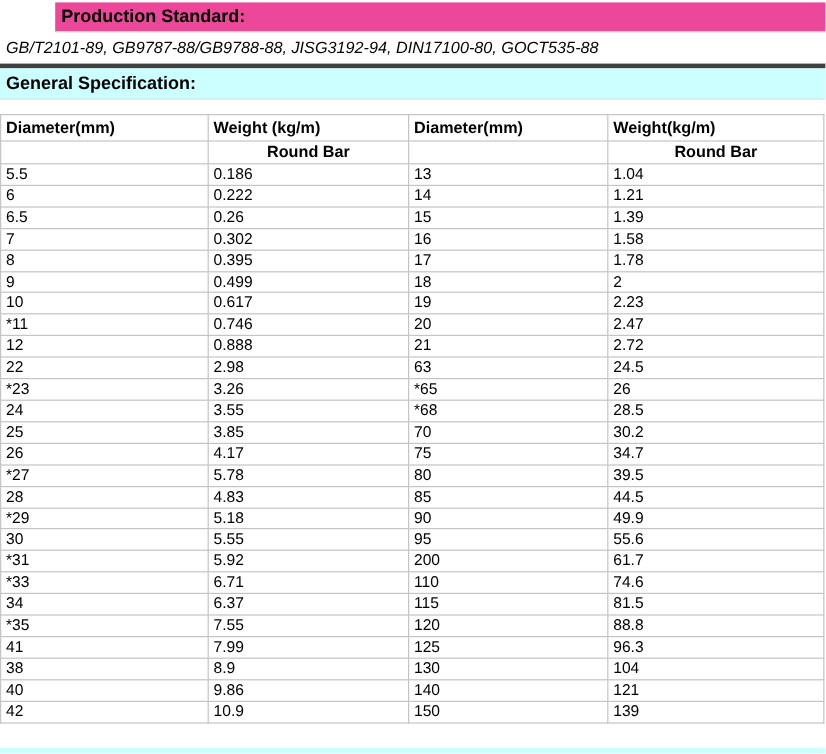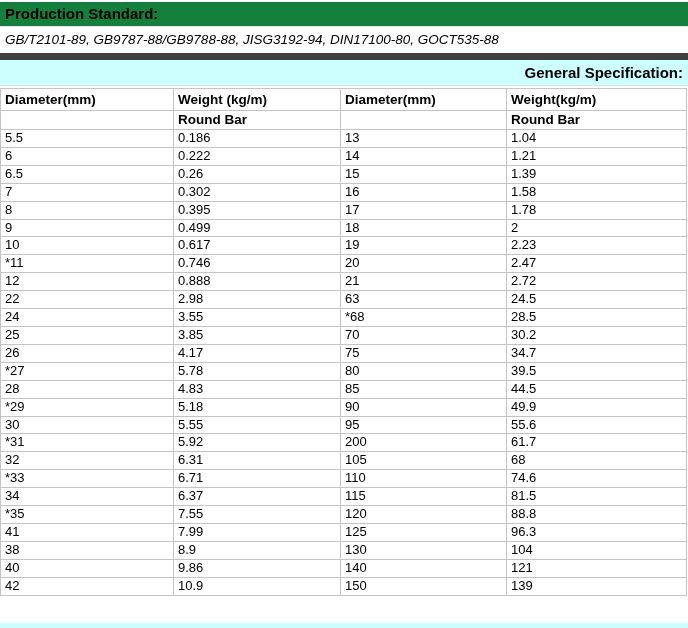--- a/index.html
+++ b/index.html
@@ -26,32 +26,31 @@
     padding: 0 5px;
     font-size: 15px;
     font-weight: bold;
     border-bottom: 1px solid #e2e2e2;
     box-sizing: content-box;
     white-space: nowrap;
   }
   .band.general {
     height: 25px;
     line-height: 25px;
-    text-align: right;
   }
   .standards-row {
     background: #ffffff;
     padding: 5px 5px 6px 5px;
     font-size: 13.5px;
     font-style: italic;
-    border-bottom: 7px solid #404040;
+    border-bottom: 4px solid #404040;
     white-space: nowrap;
   }
   .table-wrap {
-    margin-top: 2px;
+    margin-top: 12px;
   }
   table.spec {
     width: 687px;
     border-collapse: collapse;
     table-layout: fixed;
     font-size: 13px;
   }
   table.spec th, table.spec td {
     border: 1px solid #c4c4c4;
     text-align: left;
@@ -63,39 +62,40 @@
     padding: 3px 4px;
     line-height: 15px;
     font-weight: bold;
     font-size: 13.5px;
   }
   table.spec th.sub {
     padding: 2px 4px;
     line-height: 14px;
     font-weight: bold;
     font-size: 13.5px;
+    text-align: center;
   }
   table.spec td {
     padding: 1px 4px;
     height: 14.9px;
     line-height: 14.9px;
   }
   .bottom-band {
     background: #ccffff;
     height: 5px;
     margin-top: 1px;
   }
   .spacer { flex: 1; }
 </style>
 </head>
 <body>
 
 <div class="page">
 
-  <div class="band" style="background: #15803d;">Production Standard:</div>
+  <div class="band" style="background: #ec4899; margin-left: 46px;">Production Standard:</div>
 
   <div class="standards-row">GB/T2101-89, GB9787-88/GB9788-88, JISG3192-94, DIN17100-80, GOCT535-88</div>
 
   <div class="band general" style="background: rgb(204, 255, 255);">General Specification:</div>
 
   <div class="table-wrap">
     <table class="spec">
       <colgroup>
         <col style="width:173px">
         <col style="width:167px">
@@ -171,20 +171,26 @@
             <td>21</td>
             <td>2.72</td>
           </tr>
           <tr>
             <td>22</td>
             <td>2.98</td>
             <td>63</td>
             <td>24.5</td>
           </tr>
           <tr>
+            <td>*23</td>
+            <td>3.26</td>
+            <td>*65</td>
+            <td>26</td>
+          </tr>
+          <tr>
             <td>24</td>
             <td>3.55</td>
             <td>*68</td>
             <td>28.5</td>
           </tr>
           <tr>
             <td>25</td>
             <td>3.85</td>
             <td>70</td>
             <td>30.2</td>
@@ -219,26 +225,20 @@
             <td>95</td>
             <td>55.6</td>
           </tr>
           <tr>
             <td>*31</td>
             <td>5.92</td>
             <td>200</td>
             <td>61.7</td>
           </tr>
           <tr>
-            <td>32</td>
-            <td>6.31</td>
-            <td>105</td>
-            <td>68</td>
-          </tr>
-          <tr>
             <td>*33</td>
             <td>6.71</td>
             <td>110</td>
             <td>74.6</td>
           </tr>
           <tr>
             <td>34</td>
             <td>6.37</td>
             <td>115</td>
             <td>81.5</td>

